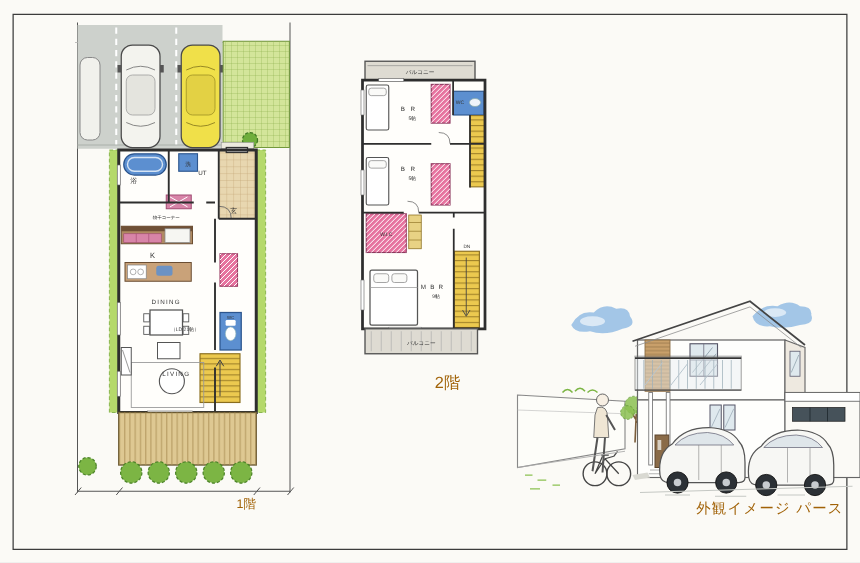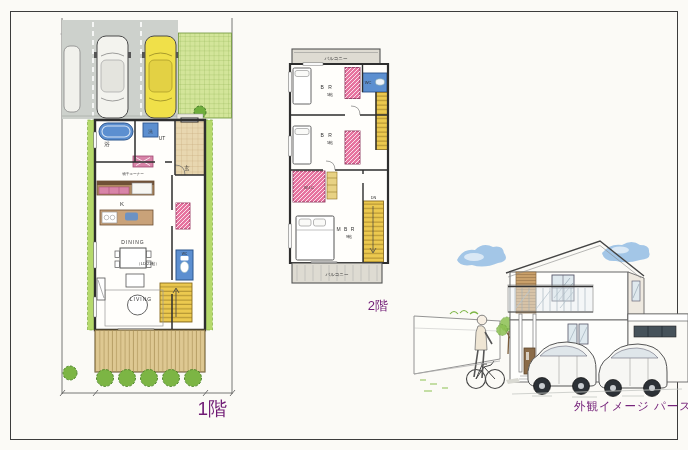--- a/index.html
+++ b/index.html
@@ -5,22 +5,22 @@
   html,body{margin:0;padding:0;background:#e8e8e8;}
   .canvas{position:relative;width:688px;height:450px;background:#fbfaf6;overflow:hidden;
           font-family:"Liberation Sans",sans-serif;}
   .frame{position:absolute;left:10px;top:11px;width:666px;height:427px;
          border:1px solid #3c3c3c;pointer-events:none;}
   svg{position:absolute;overflow:visible;}
   svg text{font-family:"Liberation Sans",sans-serif;fill:#333;}
   .svg-f1{left:60px;top:12px;}
   .svg-f2{left:283px;top:40px;}
   .svg-pp{left:412px;top:228px;}
-  .caption{position:absolute;color:#701a75;text-align:right;}
-  .cap-f1{left:167px;top:396px;width:60px;font-size:19px;}
+  .caption{position:absolute;color:#a16207;text-align:center;}
+  .cap-f1{left:167px;top:396px;width:60px;font-size:10px;}
   .cap-f2{left:328px;top:297px;width:60px;font-size:13px;}
   .cap-pp{left:540px;top:399px;width:152px;font-size:11.5px;letter-spacing:1px;}
   .thin{stroke:#555;stroke-width:.8;} .hair{stroke:#999;stroke-width:.5;}
   .wall{stroke:#2e2e2e;fill:none;}
 </style>
 </head>
 <body>
 
 <div class="canvas">
   <div class="frame"></div>

